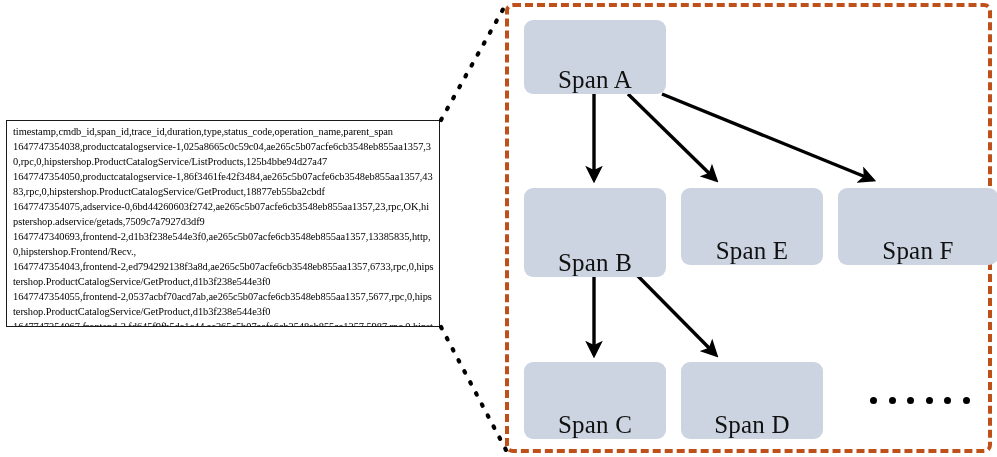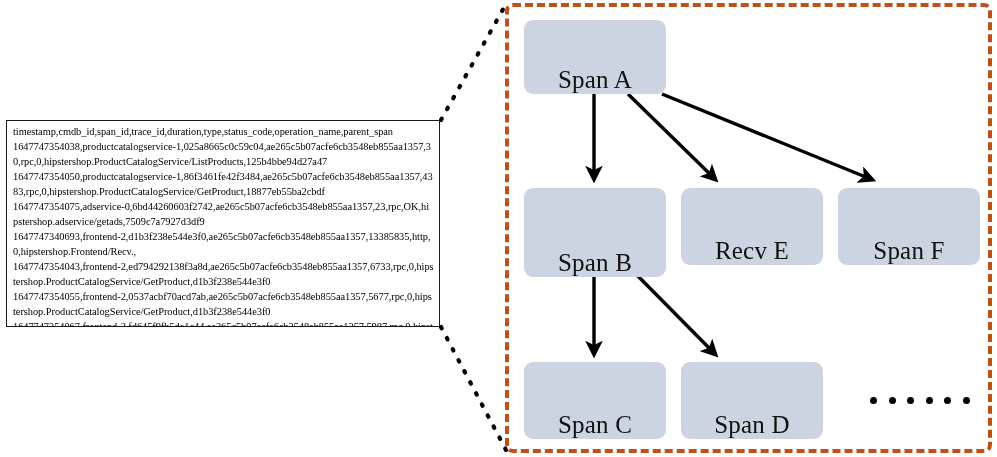--- a/index.html
+++ b/index.html
@@ -149,23 +149,23 @@
   <line x1="628" y1="266" x2="716" y2="355" stroke="#000000" stroke-width="3.4" marker-end="url(#arrowhead)"></line>
 </svg>
 
 <div class="span-box" id="span-a">
   <span>Span A</span>
 </div>
 <div class="span-box" id="span-b">
   <span>Span B</span>
 </div>
 <div class="span-box" id="span-e">
-  <span>Recv E</span>
+  <span>Span E</span>
 </div>
-<div class="span-box" id="span-f" style="width: 142px;">
+<div class="span-box" id="span-f" style="width: 160px;">
   <span>Span F</span>
 </div>
 <div class="span-box" id="span-c">
   <span>Span C</span>
 </div>
 <div class="span-box" id="span-d">
   <span>Span D</span>
 </div>
 
 <div id="ellipsis">

